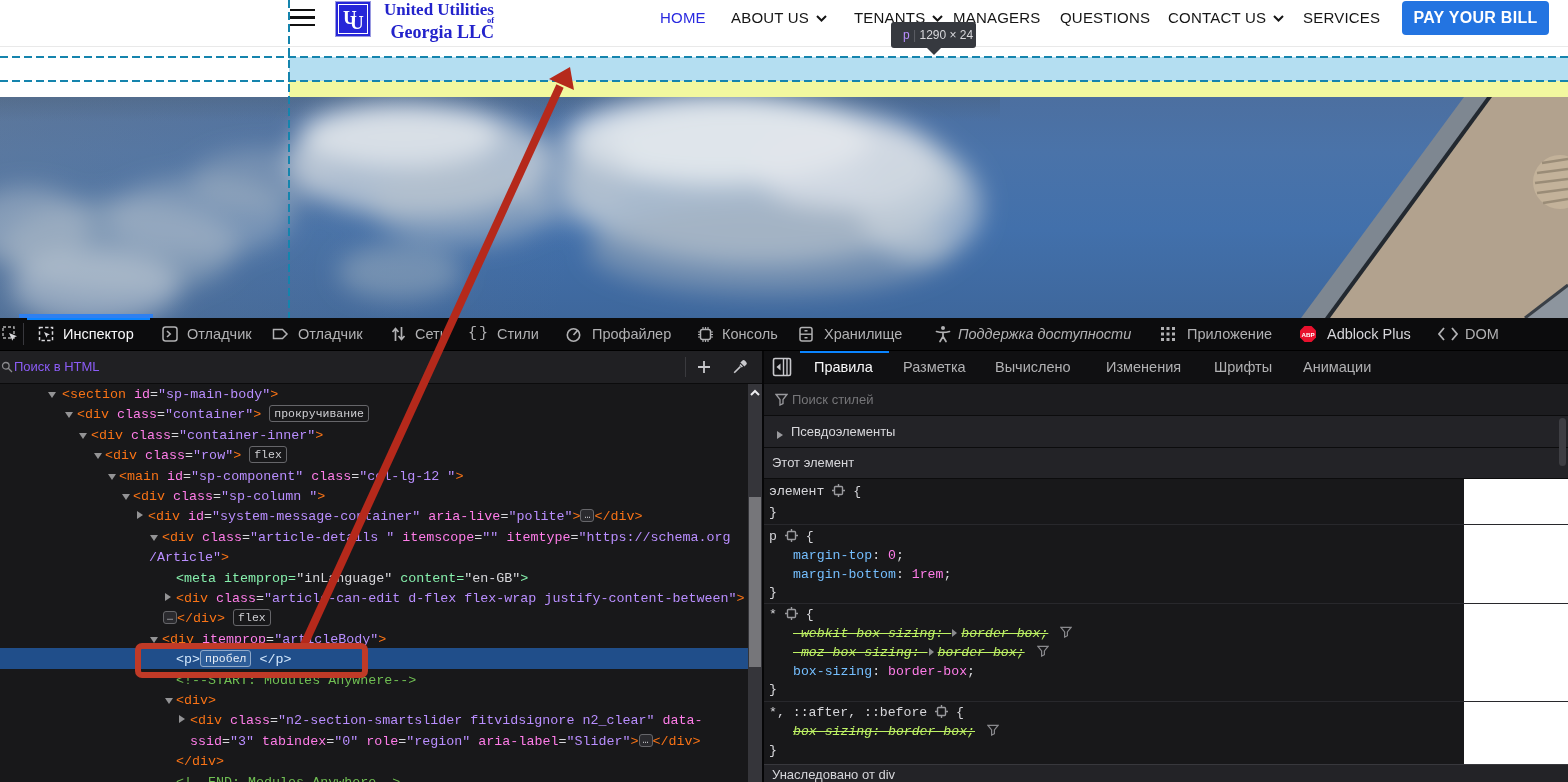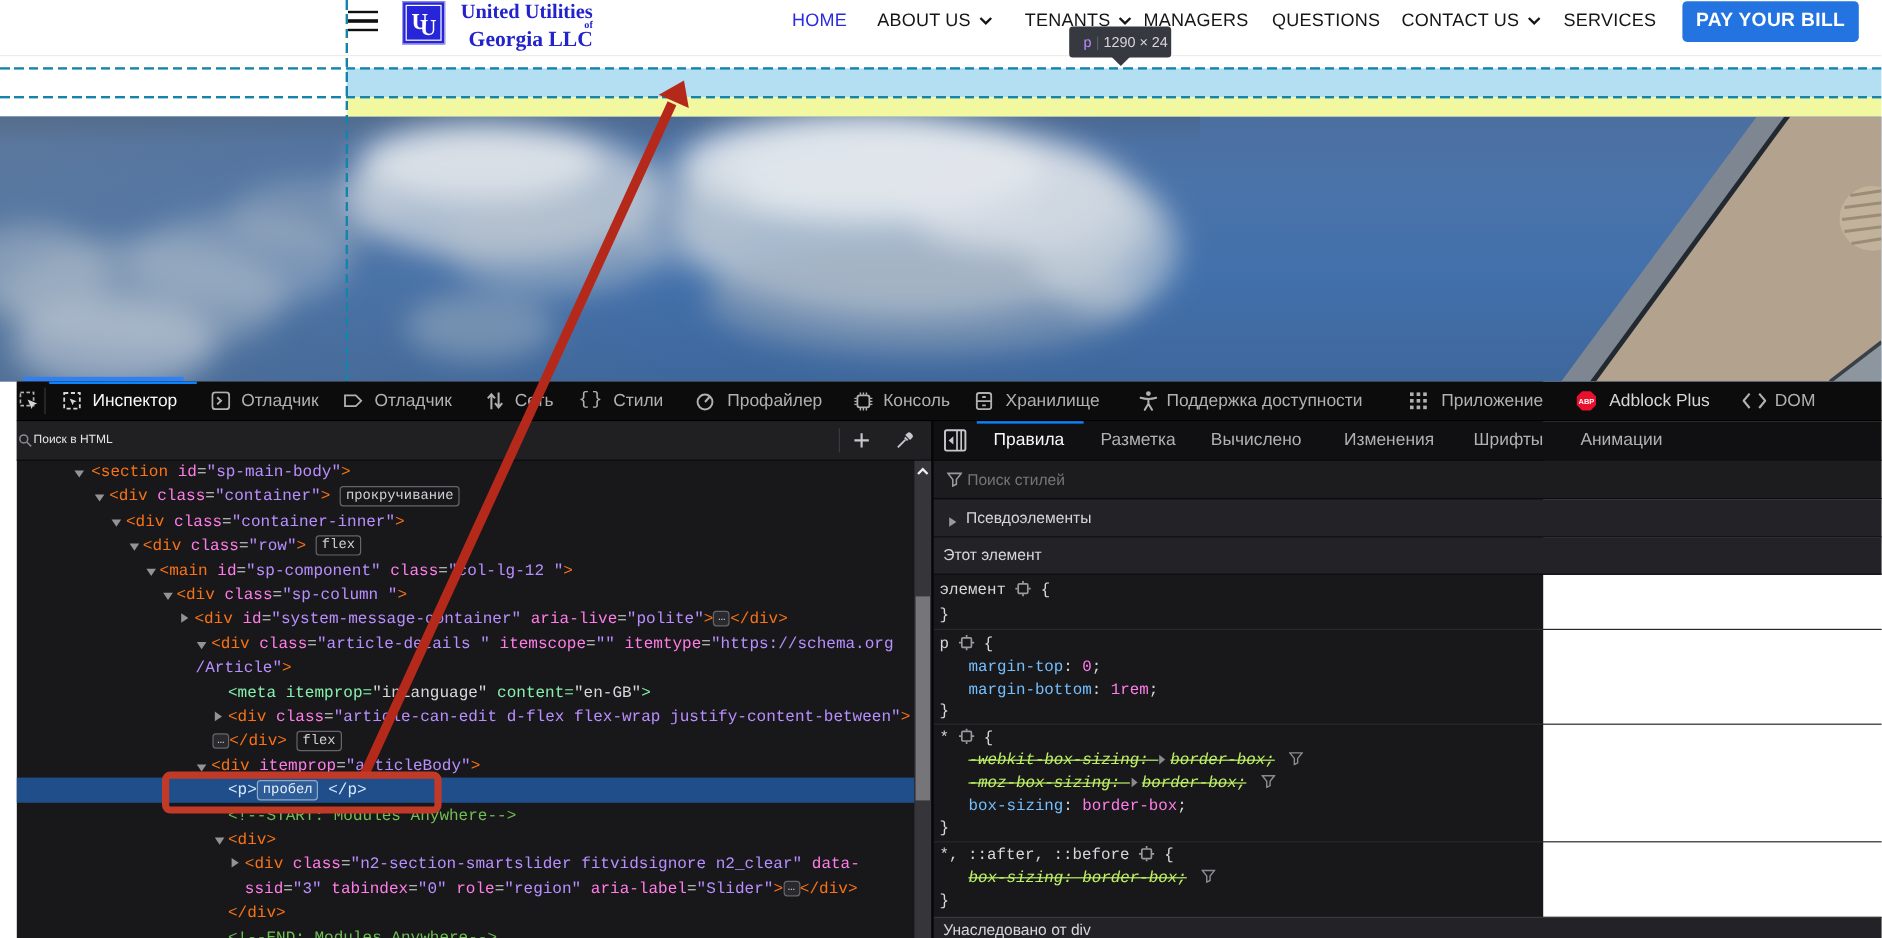--- a/index.html
+++ b/index.html
@@ -32,21 +32,21 @@
       color:#d7d7db;font-size:12px;line-height:26px;}
   #tiparrow{left:926px;top:47px;width:0;height:0;border-left:8px solid transparent;
       border-right:8px solid transparent;border-top:8px solid #36393f;}
   
   #photo{left:0;top:97px;width:1568px;height:221px;overflow:hidden;
     background:
      linear-gradient(105deg, rgba(120,130,142,0.35), rgba(120,130,142,0) 38%),
      linear-gradient(180deg,#4c6fa0 0%,#4a73a9 25%,#4270ab 60%,#3e679c 100%);}
   #bluebar{left:19px;top:217px;width:134px;height:4px;background:#2f80f0;}
   
-  #dt{left:0;top:318px;width:1272px;height:464px;background:#18181a;color:#b1b1b3;font-size:14.5px;margin-left:14px;}
+  #dt{left:0;top:318px;width:1464px;height:464px;background:#18181a;color:#b1b1b3;font-size:14.5px;}
   #dtbar{position:absolute;left:0;top:0;width:1568px;height:32px;background:#0c0c0d;border-bottom:1px solid #000;}
   .tab{position:absolute;top:0;height:32px;line-height:32px;white-space:nowrap;}
   #row2l{position:absolute;left:0;top:33px;width:762px;height:32px;background:#202023;border-bottom:1px solid #0b0b0c;}
   #row2r{position:absolute;left:764px;top:33px;width:804px;height:32px;background:#101012;border-bottom:1px solid #0b0b0c;}
   #divider{position:absolute;left:762px;top:33px;width:2px;height:431px;background:#060607;}
   
   #markup{position:absolute;left:0;top:66px;width:762px;height:398px;overflow:hidden;
      font-family:"Liberation Mono",monospace;font-size:13.35px;color:#d7d7db;}
   .ln{position:absolute;left:0;height:21px;line-height:21px;white-space:pre;}
   .t{color:#f97316}.an{color:#ff7de9}.av{color:#b98eff}.g{color:#86efac}.w{color:#d7d7db}
@@ -200,21 +200,21 @@
     <svg style="position:absolute;left:697px;top:8px" width="17" height="17" viewBox="0 0 17 17">
       <rect x="3.5" y="3.5" width="10" height="10" rx="2" fill="none" stroke="#b1b1b3" stroke-width="1.5"></rect>
       <path d="M6 1v2M8.5 1v2M11 1v2M6 14v2M8.5 14v2M11 14v2M1 6h2M1 8.5h2M1 11h2M14 6h2M14 8.5h2M14 11h2" stroke="#b1b1b3" stroke-width="1.2"></path>
     </svg>
     <div class="tab" style="left:824px;">Хранилище</div>
     <svg style="position:absolute;left:798px;top:8px" width="17" height="17" viewBox="0 0 17 17">
       <rect x="2" y="1.5" width="12" height="13.5" rx="2" fill="none" stroke="#b1b1b3" stroke-width="1.5"></rect>
       <path d="M2 8.2h12" stroke="#b1b1b3" stroke-width="1.4"></path>
       <path d="M6.5 4.8h3M6.5 11.8h3" stroke="#b1b1b3" stroke-width="1.6"></path>
     </svg>
-    <div class="tab" style="left:958px;">Поддержка доступности</div>
+    <div class="tab" style="left:958px;font-style:italic;">Поддержка доступности</div>
     <svg style="position:absolute;left:935px;top:7px" width="16" height="18" viewBox="0 0 16 18">
       <circle cx="8" cy="3" r="2" fill="#b1b1b3"></circle>
       <path d="M1.5 6.5c4 1.2 9 1.2 13 0M8 7.5v4M8 11.5l-3 5M8 11.5l3 5" fill="none" stroke="#b1b1b3" stroke-width="1.7" stroke-linecap="round"></path>
     </svg>
     <div class="tab" style="left:1187px;">Приложение</div>
     <svg style="position:absolute;left:1160px;top:8px" width="16" height="16" viewBox="0 0 16 16">
       <g fill="#b1b1b3">
         <rect x="1" y="1" width="3" height="3"></rect>
           <rect x="6.5" y="1" width="3" height="3"></rect>
           <rect x="12" y="1" width="3" height="3"></rect>
@@ -234,21 +234,21 @@
     <div class="tab" style="left:1465px;">DOM</div>
     <svg style="position:absolute;left:1438px;top:9px" width="20" height="14" viewBox="0 0 20 14">
       <path d="M6 1L1 7l5 6M14 1l5 6-5 6" fill="none" stroke="#b1b1b3" stroke-width="1.8"></path>
     </svg>
   </div>
   <div id="row2l">
     <svg style="position:absolute;left:1px;top:10px" width="12" height="12" viewBox="0 0 12 12">
       <circle cx="4.8" cy="4.8" r="3.3" fill="none" stroke="#8a8a8e" stroke-width="1.3"></circle>
       <path d="M7.3 7.3L11 11" stroke="#8a8a8e" stroke-width="1.3"></path>
     </svg>
-    <div style="position:absolute;left:14px;top:0;height:32px;line-height:32px;color:#e5e5e5;font-size:10px;">Поиск в HTML</div>
+    <div style="position:absolute;left:14px;top:0;height:32px;line-height:32px;color:#8b5cf6;font-size:13px;">Поиск в HTML</div>
     <div style="position:absolute;left:685px;top:6px;width:1px;height:20px;background:#3a3a3e"></div>
     <svg style="position:absolute;left:697px;top:9px" width="14" height="14" viewBox="0 0 14 14">
       <path d="M7 1v12M1 7h12" stroke="#c8c8cc" stroke-width="1.8"></path>
     </svg>
     <svg style="position:absolute;left:732px;top:8px" width="16" height="16" viewBox="0 0 16 16">
       <path d="M2.2 13.8l6.2-6.2M8 5.6l2.4 2.4" fill="none" stroke="#c8c8cc" stroke-width="1.6"></path>
       <path d="M10.2 1.8a2 2 0 0 1 2.8 0l1.2 1.2a2 2 0 0 1 0 2.8l-1.8 1.8-4-4z" fill="#c8c8cc"></path>
     </svg>
   </div>
   <div id="row2r">

